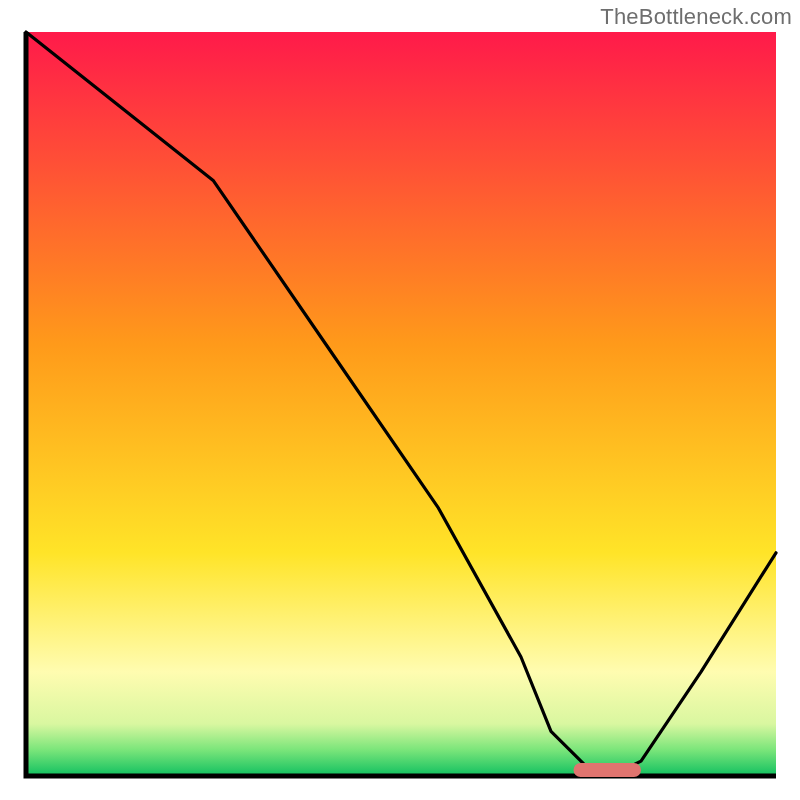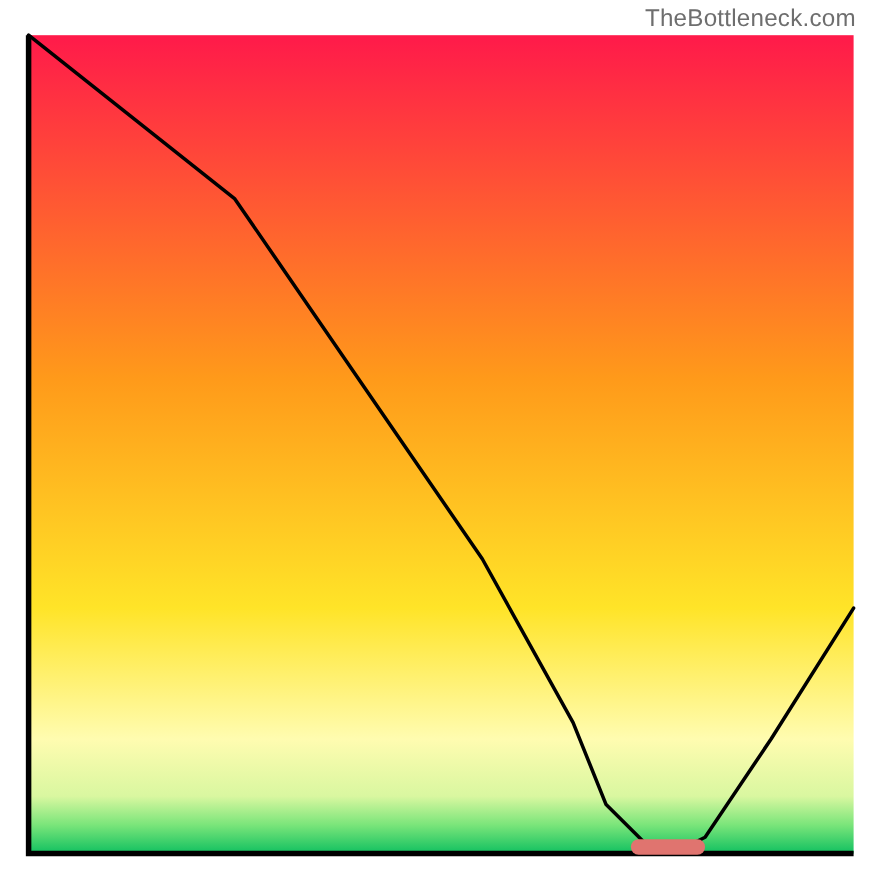--- a/index.html
+++ b/index.html
@@ -12,21 +12,21 @@
     font-family: Arial, Helvetica, sans-serif;
   }
   .canvas {
     position: relative;
     width: 800px;
     height: 800px;
   }
   .watermark {
     position: absolute;
     top: 4px;
-    right: 22px;
+    right: 8px;
     color: #6e6e6e;
     font-size: 22px;
     font-weight: 500;
     letter-spacing: 0.2px;
     user-select: none;
   }
   svg.plot {
     position: absolute;
     top: 0;
     left: 0;

